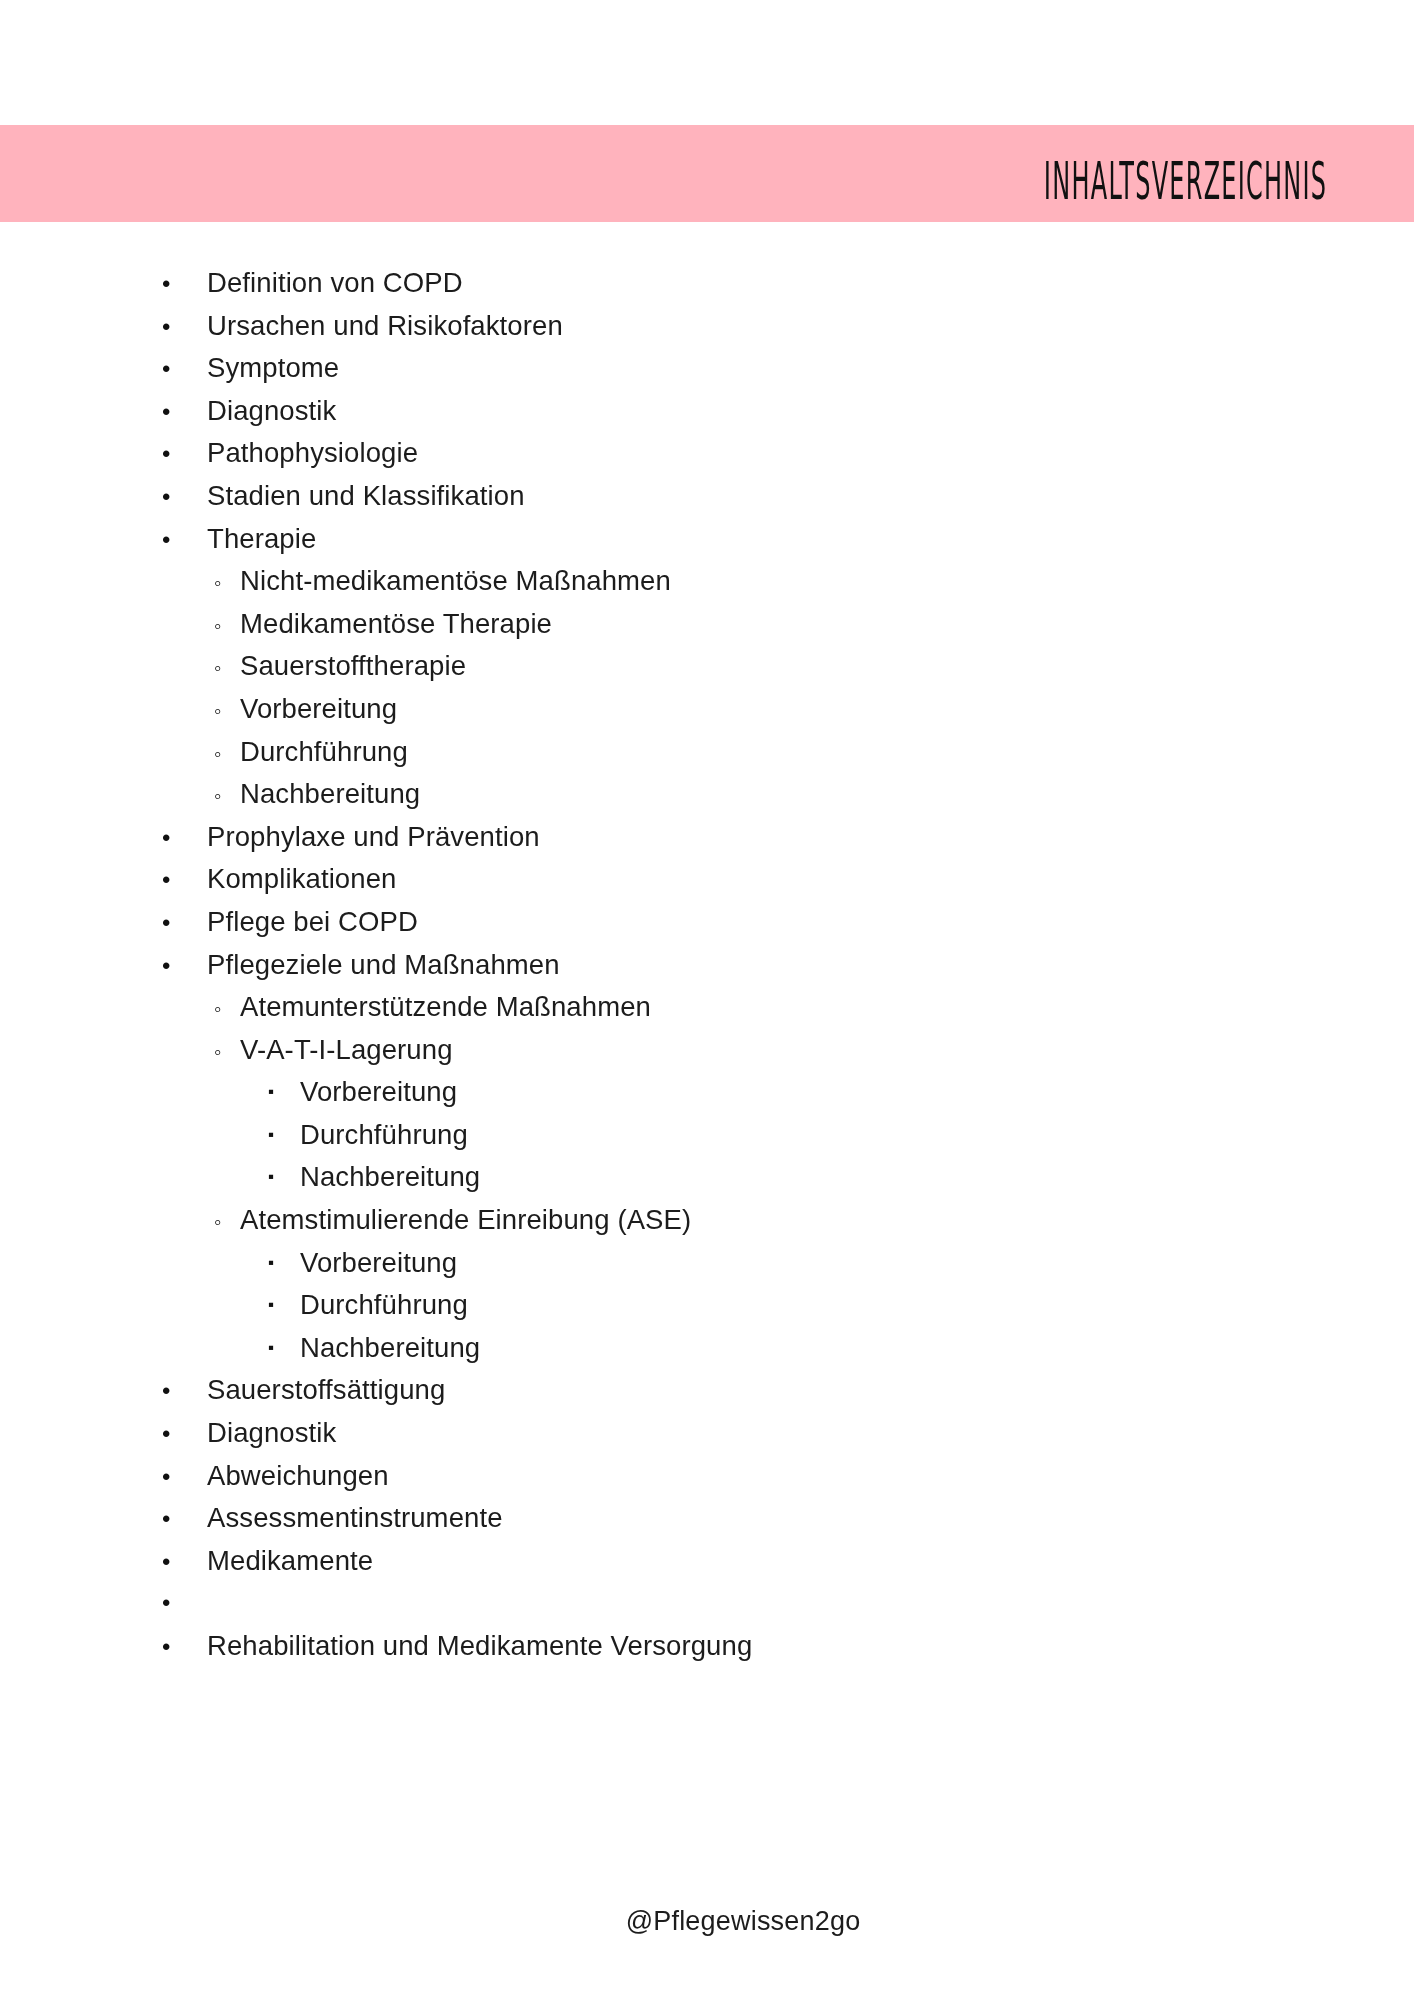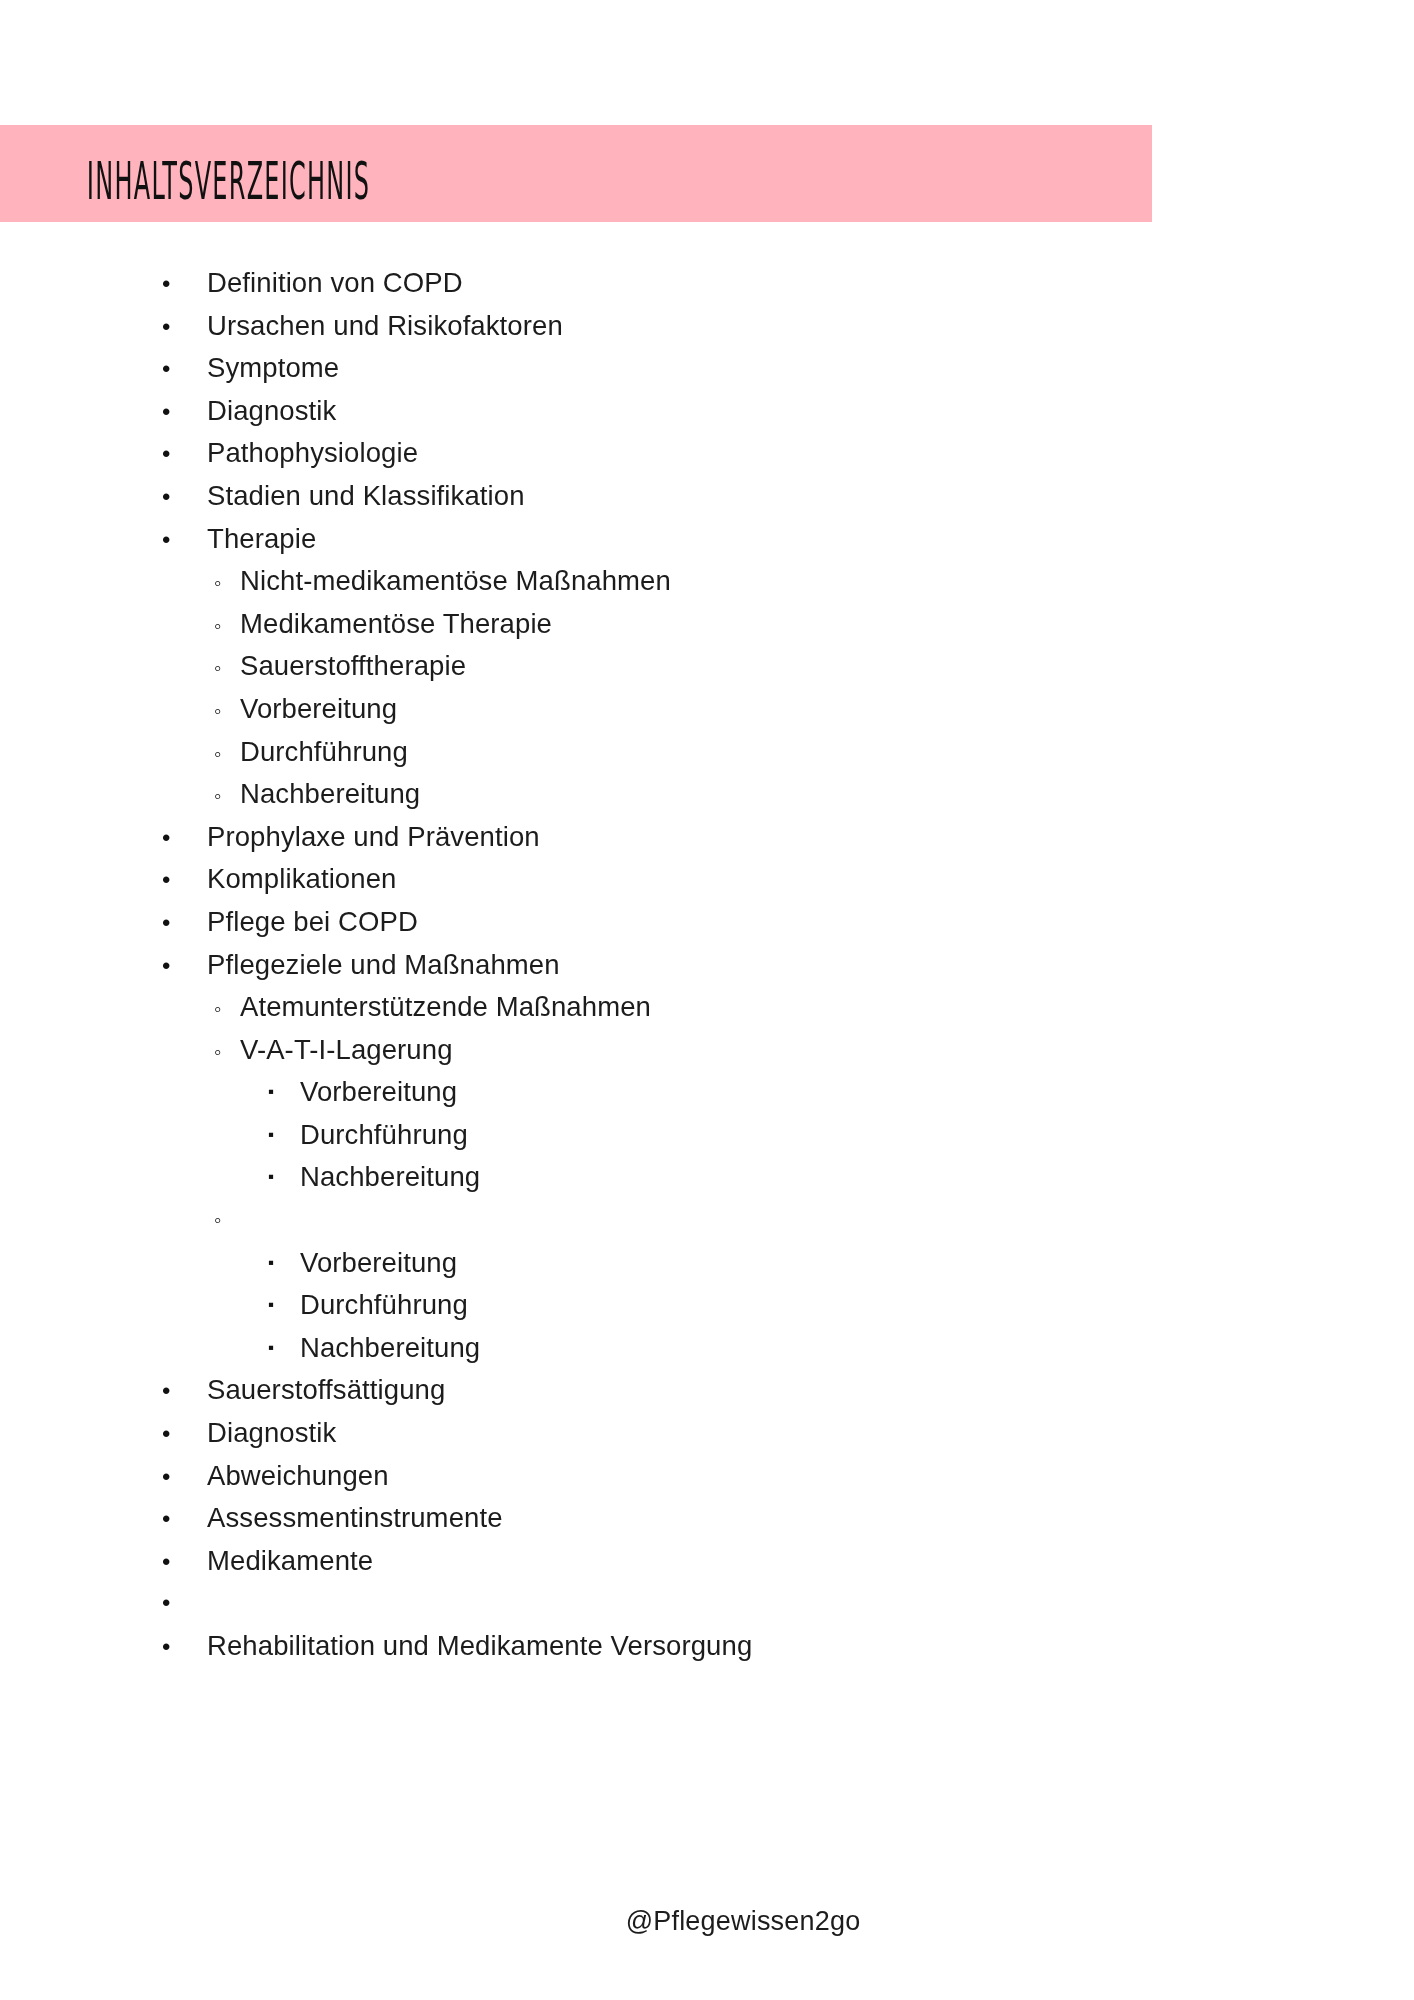--- a/index.html
+++ b/index.html
@@ -13,26 +13,26 @@
     position: relative;
     font-family: "Liberation Sans", sans-serif;
     overflow: hidden;
   }
 
   
   .header-band {
     position: absolute;
     left: 0;
     top: 125px;
-    width: 1152px;
+    width: 1414px;
     height: 97px;
     background: #ffb3bd;
     display: flex;
     align-items: center;
-    justify-content: flex-start;
+    justify-content: flex-end;
   }
   .header-title {
     font-family: "DejaVu Sans Condensed", "Liberation Sans Narrow", "Liberation Sans", sans-serif;
     font-size: 62px;
     line-height: 1;
     color: #111111;
     font-weight: 400;
     font-variant: small-caps;
     text-transform: lowercase;
     letter-spacing: 2px;
@@ -203,20 +203,21 @@
     <div class="toc-row lvl-3">
       <span class="bullet">▪</span>
       <span class="label">Durchführung</span>
     </div>
     <div class="toc-row lvl-3">
       <span class="bullet">▪</span>
       <span class="label">Nachbereitung</span>
     </div>
     <div class="toc-row lvl-2">
       <span class="bullet">◦</span>
+      <span class="label">Atemstimulierende Einreibung (ASE)</span>
     </div>
     <div class="toc-row lvl-3">
       <span class="bullet">▪</span>
       <span class="label">Vorbereitung</span>
     </div>
     <div class="toc-row lvl-3">
       <span class="bullet">▪</span>
       <span class="label">Durchführung</span>
     </div>
     <div class="toc-row lvl-3">

